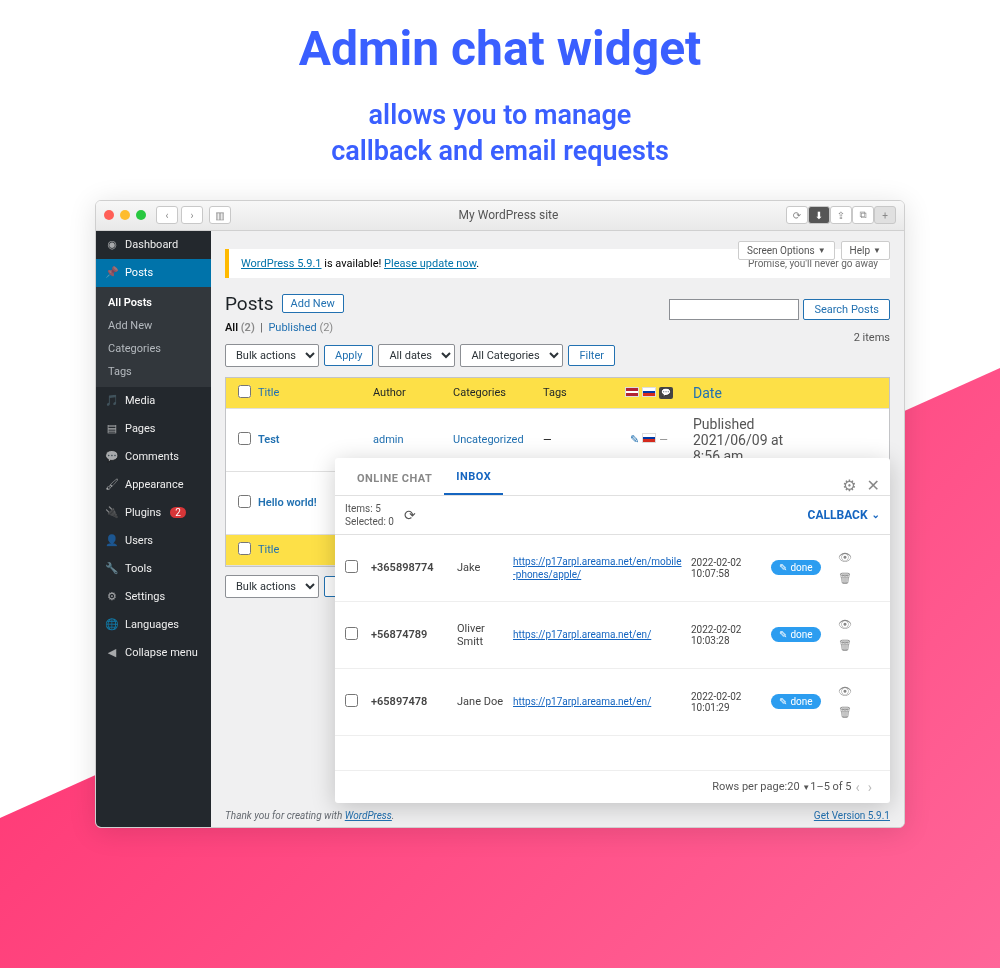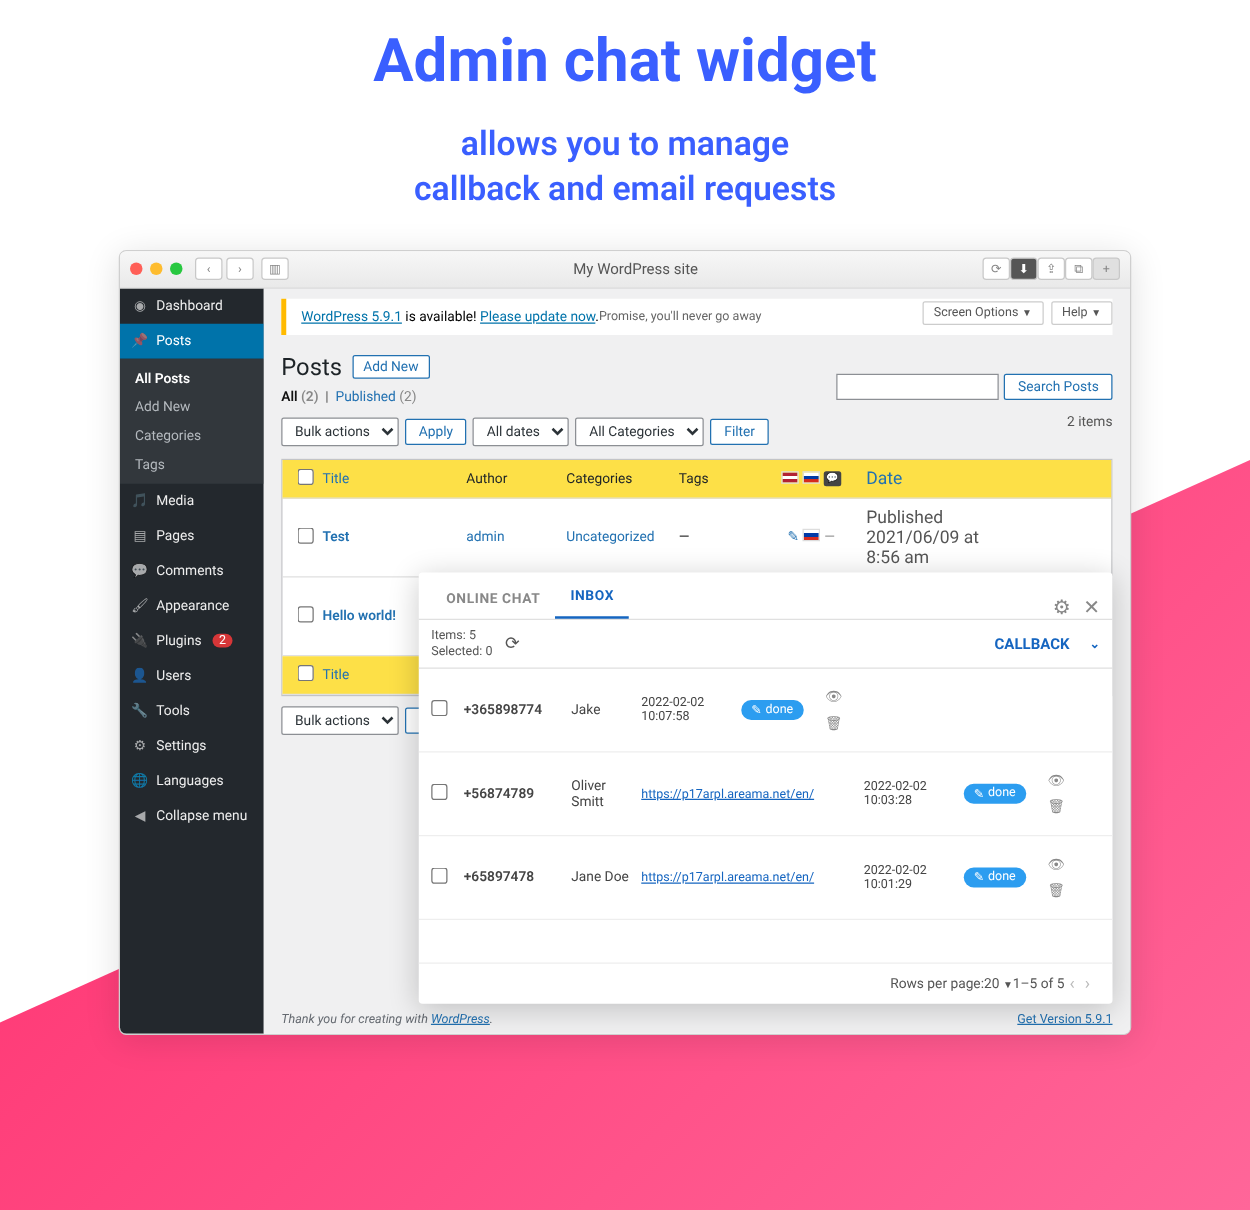--- a/index.html
+++ b/index.html
@@ -20,21 +20,21 @@
 .wp{display:flex;height:596px;position:relative}
 .sidebar{width:115px;background:#23282d;color:#eee;font-size:11px;position:relative}
 .sb-item{padding:7px 9px;display:flex;align-items:center;gap:6px;cursor:pointer;color:#eee}
 .sb-item.active{background:#0073aa;color:#fff}
 .sb-sub{background:#32373c;padding:4px 0}
 .sb-sub .sb-item{padding:5px 12px;font-size:11px;color:#b4b9be}
 .sb-sub .sb-item.curr{color:#fff;font-weight:600}
 .badge{background:#d63638;color:#fff;border-radius:9px;padding:0 5px;font-size:10px;margin-left:3px}
 .sb-ic{width:14px;height:14px;display:inline-flex;align-items:center;justify-content:center;font-size:11px;color:rgba(255,255,255,.6)}
 .main{flex:1;background:#f0f0f1;padding:0;overflow:hidden;position:relative}
-.notice{margin:8px 14px 0;background:#fff;border-left:4px solid #ffba00;padding:8px 12px;font-size:11px;display:flex;justify-content:flex-start;align-items:center}
+.notice{margin:18px 14px 0;background:#fff;border-left:4px solid #ffba00;padding:8px 12px;font-size:11px;display:flex;justify-content:space-between;align-items:center}
 .notice a{color:#0073aa;text-decoration:underline}
 .notice-right{font-size:10px;color:#666}
 .topopts{position:absolute;top:10px;right:14px;display:flex;gap:6px}
 .topopt-btn{border:1px solid #ccc;background:#fff;padding:3px 8px;font-size:10px;color:#555;border-radius:2px;display:flex;align-items:center;gap:3px}
 .page-h{padding:14px 14px 0;display:flex;align-items:center;gap:8px}
 .page-h h1{font-size:19px;font-weight:400;color:#1d2327}
 .add-new{border:1px solid #2271b1;color:#2271b1;background:#fff;padding:2px 8px;font-size:11px;border-radius:2px}
 .filter-links{padding:6px 14px;font-size:11px;color:#555}
 .filter-links a{color:#2271b1;text-decoration:none}
 .filter-links .cnt{color:#888}
@@ -68,21 +68,21 @@
 .footer-text a{color:#2271b1}
 .getver{position:absolute;bottom:6px;right:14px;font-size:10px;color:#2271b1;text-decoration:underline}
 .chat-widget{position:absolute;right:14px;bottom:24px;width:555px;height:345px;background:#fff;box-shadow:0 4px 24px rgba(0,0,0,.2);border-radius:3px;display:flex;flex-direction:column;font-size:12px;z-index:10}
 .cw-tabs{display:flex;align-items:flex-end;border-bottom:1px solid #e0e0e0;padding:0 10px;height:38px}
 .cw-tab{padding:10px 12px;font-size:11px;font-weight:700;color:#888;letter-spacing:.5px}
 .cw-tab.active{color:#1565c0;border-bottom:2px solid #1565c0}
 .cw-headright{margin-left:auto;display:flex;gap:10px;color:#888;font-size:16px}
 .cw-toolbar{display:flex;align-items:center;padding:6px 10px;border-bottom:1px solid #e0e0e0}
 .cw-tool-left{font-size:10px;color:#555;line-height:1.3}
 .cw-refresh{margin-left:10px;color:#555;font-size:14px}
-.cw-cb{margin-left:auto;color:#1565c0;font-size:12px;font-weight:700;display:flex;align-items:center;gap:16px}
+.cw-cb{margin-left:auto;color:#1565c0;font-size:12px;font-weight:700;display:flex;align-items:center;gap:4px}
 .cw-list{flex:1;overflow:hidden}
 .cw-row{display:flex;align-items:center;padding:16px 10px;border-bottom:1px solid #eee;font-size:11px;color:#444;gap:8px}
 .cw-c-cb{width:18px}
 .cw-c-ph{width:78px;font-weight:600}
 .cw-c-nm{width:48px}
 .cw-c-url{width:170px}
 .cw-c-url a{color:#1565c0;text-decoration:underline;font-size:10px;word-break:break-all}
 .cw-c-dt{width:72px;font-size:10px}
 .cw-c-done{width:54px}
 .done-pill{background:#2c9df0;color:#fff;border-radius:11px;padding:2px 8px;font-size:10px;display:inline-flex;align-items:center;gap:3px}
@@ -308,20 +308,21 @@
           <div class="cw-cb">
               <span>CALLBACK</span> 
               <span style="font-size:10px">⌄</span>
             </div>
         </div>
         <div class="cw-list">
           <div class="cw-row">
             <div class="cw-c-cb"><input type="checkbox" style=""></div>
             <div class="cw-c-ph">+365898774</div>
             <div class="cw-c-nm">Jake</div>
+            <div class="cw-c-url"><a href="#">https://p17arpl.areama.net/en/mobile-phones/apple/</a></div>
             <div class="cw-c-dt"><span>2022-02-02</span><br><span>10:07:58</span></div>
             <div class="cw-c-done"><span class="done-pill">✎ <span>done</span></span></div>
             <div class="cw-c-act">
                 <span>👁</span>
                 <span>🗑</span>
               </div>
           </div>
           <div class="cw-row">
             <div class="cw-c-cb"><input type="checkbox" style=""></div>
             <div class="cw-c-ph">+56874789</div>

